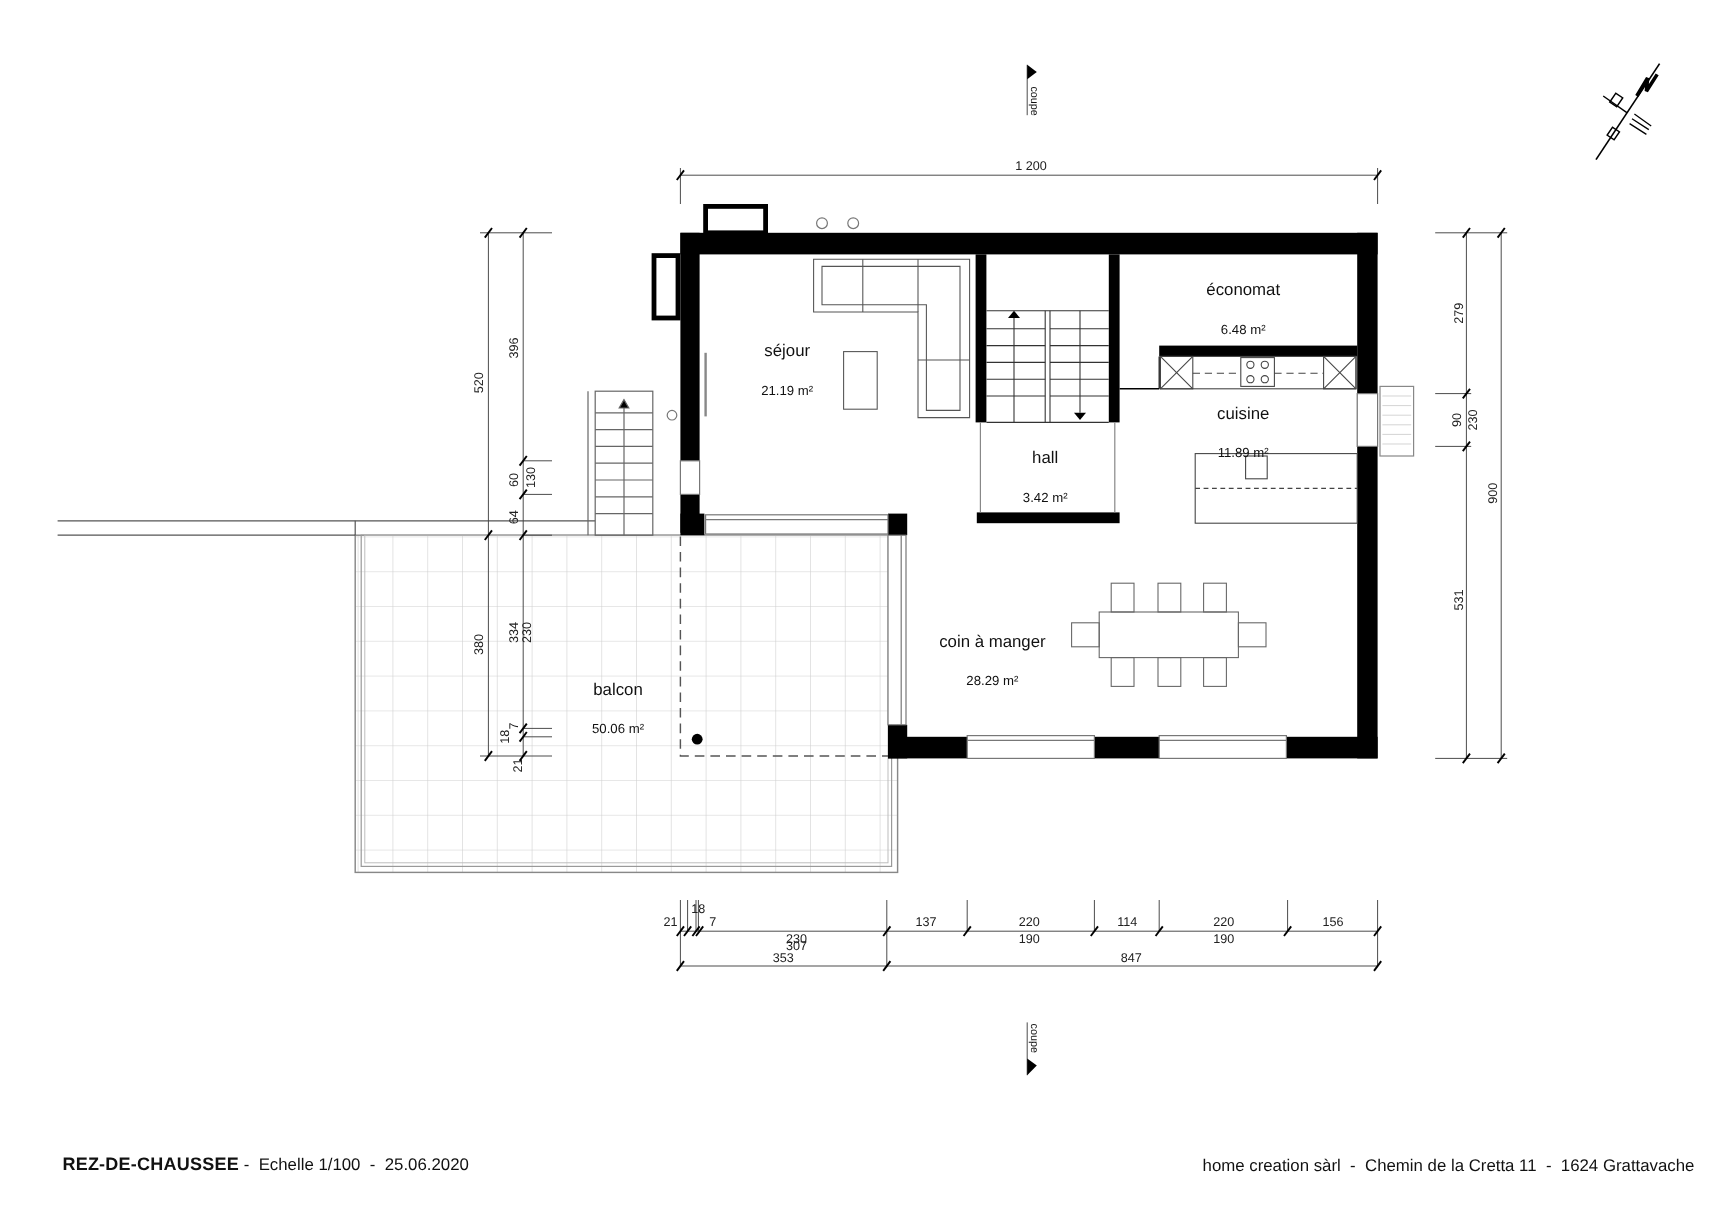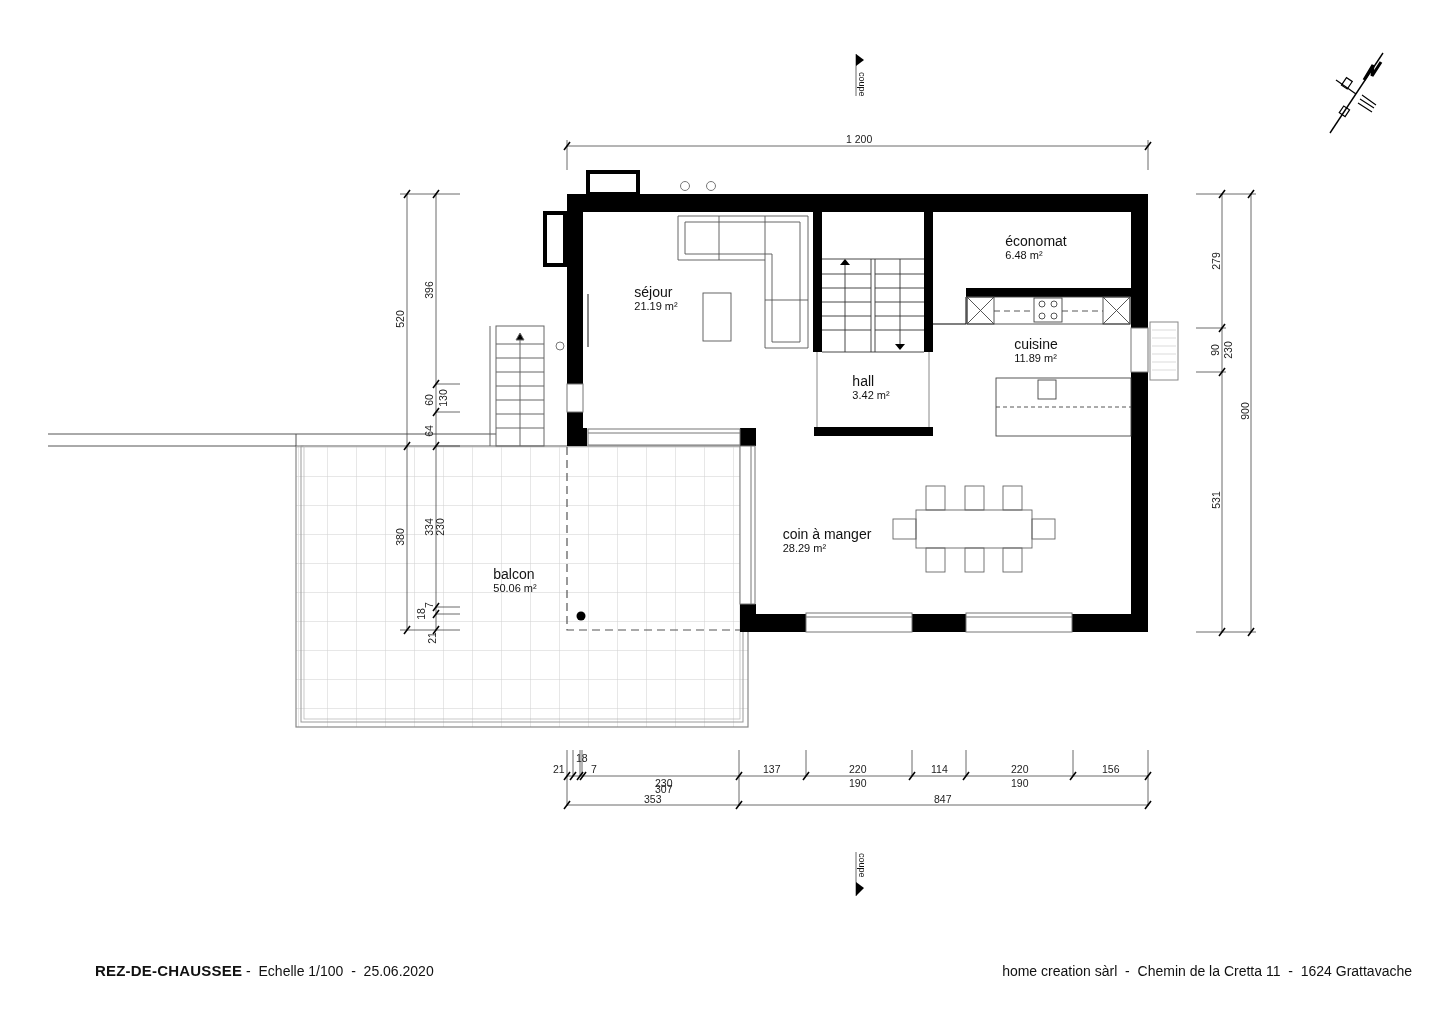--- a/index.html
+++ b/index.html
@@ -1,24 +1,24 @@
 <!DOCTYPE html>
 <html><head>
 <meta charset="utf-8">
 <style>
   html, body { margin: 0; padding: 0; background: #ffffff; }
   body { width: 1440px; height: 1018px; position: relative; overflow: hidden; font-family: "Liberation Sans", sans-serif; color: #111; }
   #plan { position: absolute; left: 0; top: 0; width: 1440px; height: 1018px; }
-  .room-label { position: absolute; transform: translateX(-50%); line-height: 1.15; }
+  .room-label { position: absolute; text-align: center; transform: translateX(-50%); line-height: 1.15; }
   .room-name { font-size: 14px; display: block; }
-  .room-area { font-size: 11px; display: block; }
+  .room-area { font-size: 11px; display: block; margin-top: 20px; }
   .dim { position: absolute; font-size: 10.5px; color: #222; white-space: nowrap; }
   .dim-v { transform: rotate(-90deg); transform-origin: center; }
   .footer-left { position: absolute; left: 52px; top: 962px; font-size: 14px; white-space: nowrap; }
-  .footer-left .title { font-weight: bold; font-size: 15px; letter-spacing: 0.2px; margin-left: 43px; }
+  .footer-left .title { font-weight: bold; font-size: 15px; letter-spacing: 0.2px; }
   .footer-right { position: absolute; right: 28px; top: 963px; font-size: 14px; white-space: nowrap; }
   .coupe { position: absolute; font-size: 9px; transform: rotate(90deg); transform-origin: left top; }
 </style>
 </head>
 <body>
 
 <svg id="plan" viewBox="0 0 1440 1018" xmlns="http://www.w3.org/2000/svg">
   <defs>
     <pattern id="tiles" x="298" y="447" width="29" height="29" patternUnits="userSpaceOnUse">
       <path d="M29 0 L0 0 0 29" fill="none" stroke="#d0d0d0" stroke-width="1"></path>

